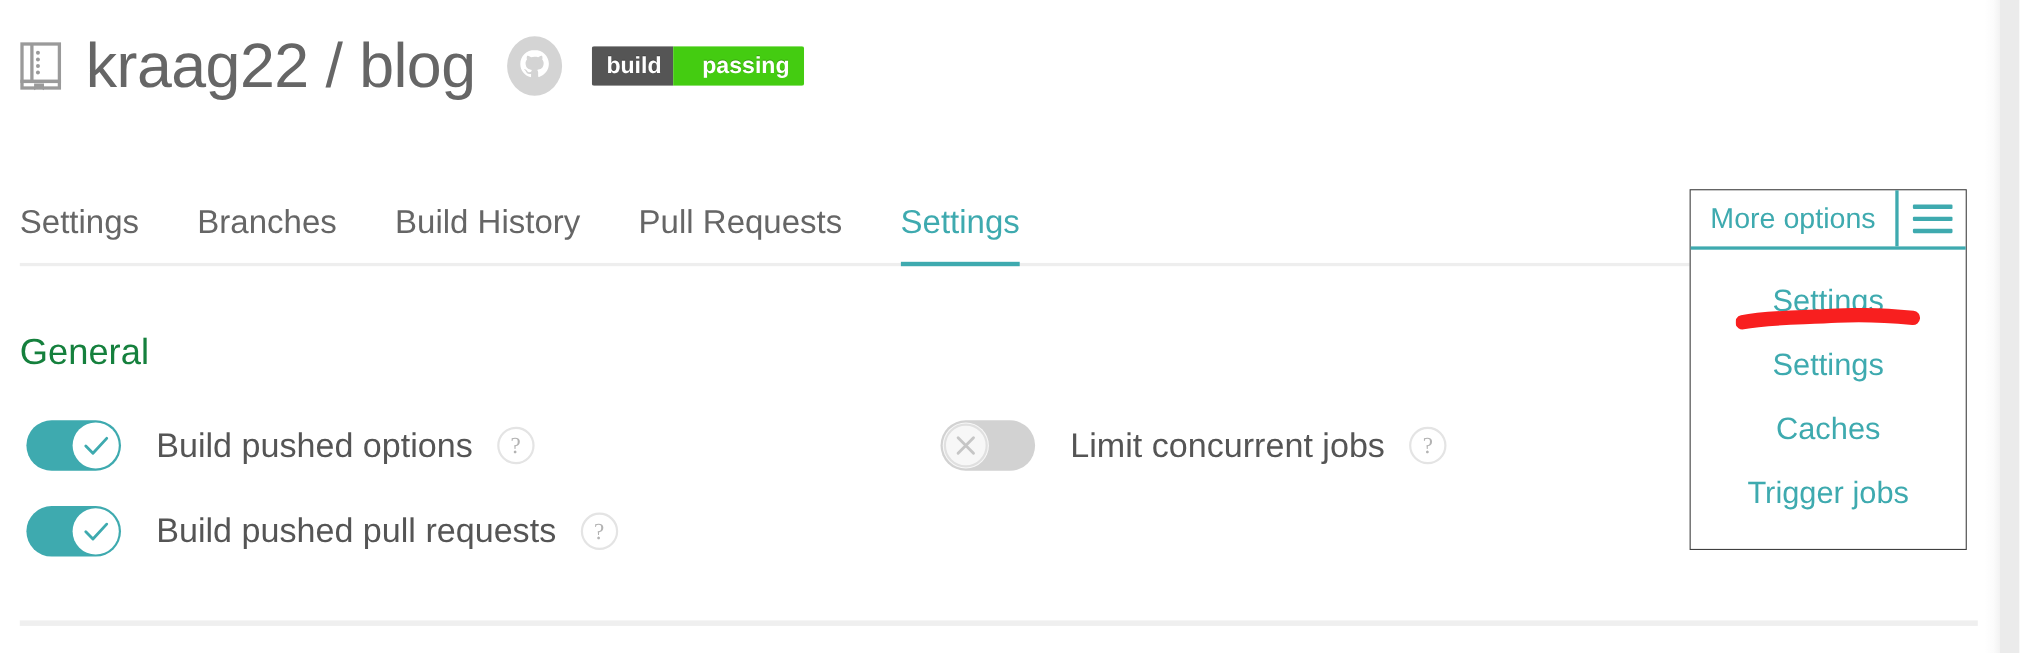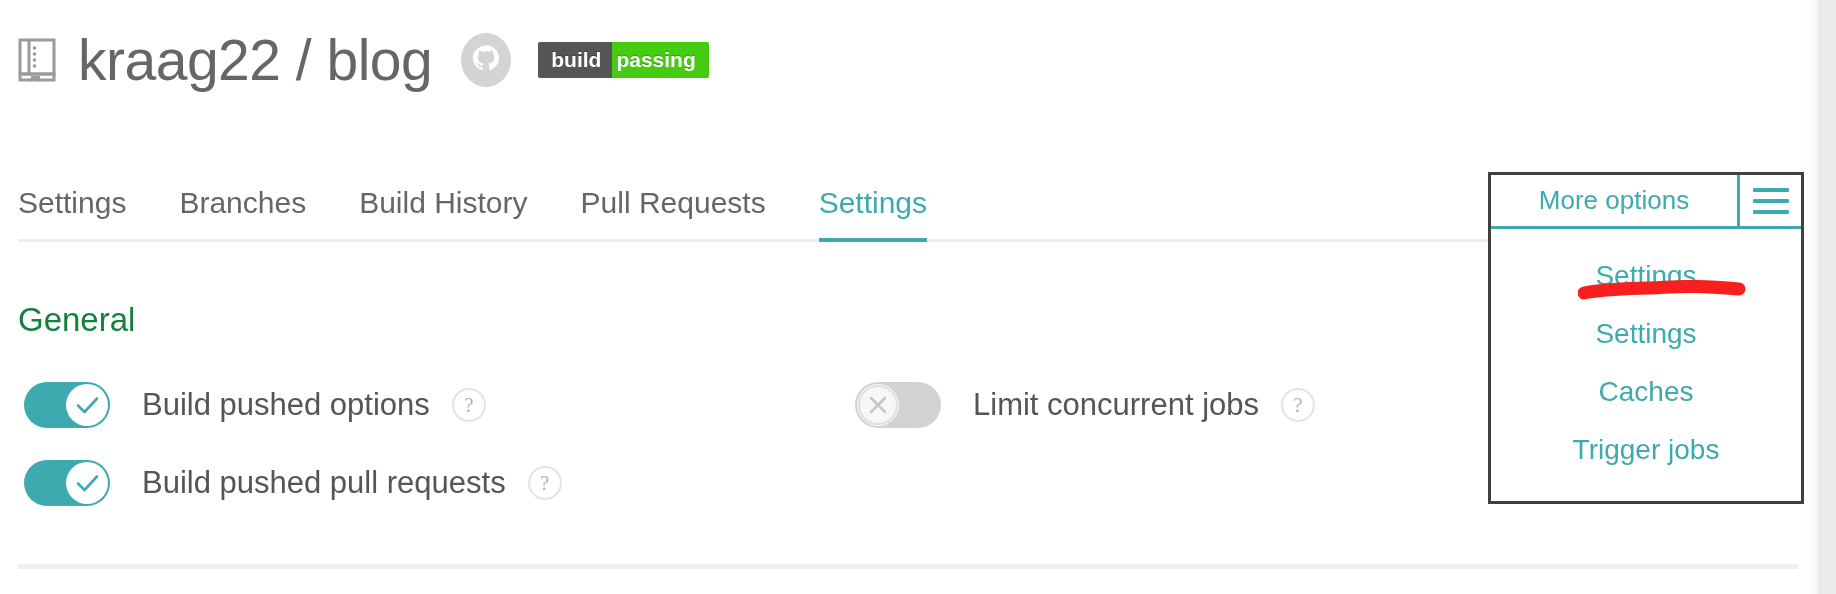--- a/index.html
+++ b/index.html
@@ -73,21 +73,21 @@
   }
   #build-badge .seg-left {
     background: #555555;
     color: #ffffff;
     padding: 0 11px 0 13px;
     text-shadow: 0 -1px 0 rgba(0,0,0,.25);
   }
   #build-badge .seg-right {
     background: #44cc11;
     color: #ffffff;
-    padding: 0 13px 0 4px;
+    padding: 0 13px 0 26px;
     text-shadow: 0 -1px 0 rgba(0,0,0,.25);
   }
 
   
   #tabs {
     position: absolute;
     left: 18px;
     top: 182px;
     display: flex;
     align-items: flex-end;
@@ -193,24 +193,24 @@
     left: 18px;
     top: 564px;
     width: 1780px;
     height: 5px;
     background: #efefef;
   }
 
   
   #more-options {
     position: absolute;
-    left: 1488px;
+    left: 1536px;
     top: 172px;
-    width: 316px;
-    border: 3px solid #404040;
+    width: 252px;
+    border: 1px solid #404040;
     background: #ffffff;
     z-index: 5;
   }
   #more-options-header {
     display: flex;
     align-items: stretch;
     height: 54px;
     border-bottom: 3px solid #3eaaaf;
   }
   #more-options-label {

